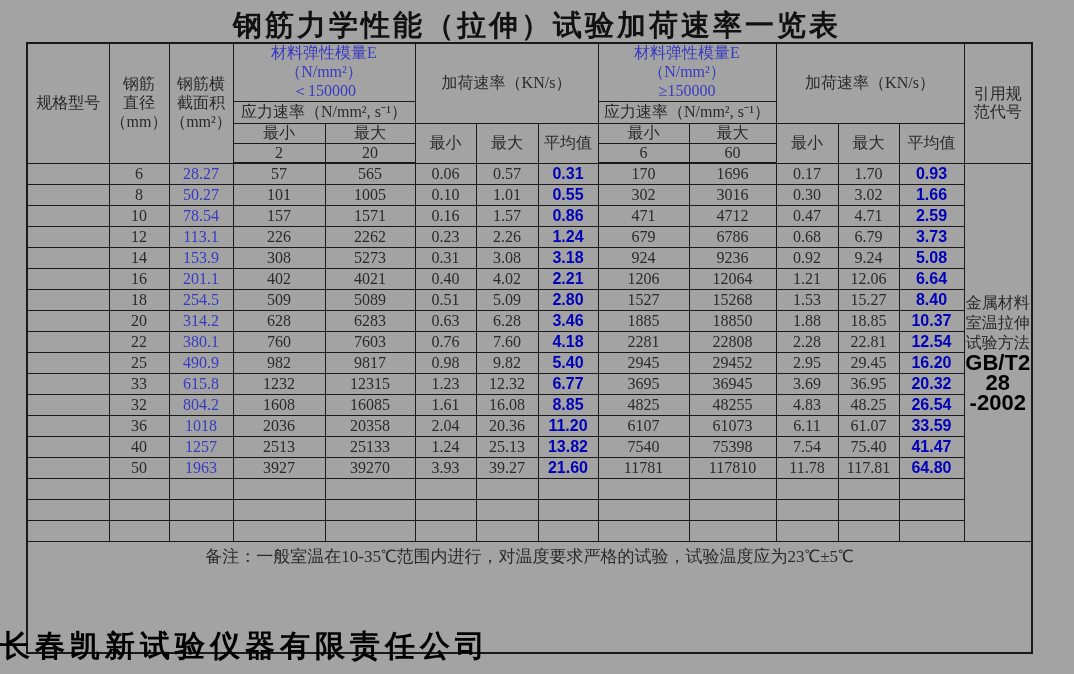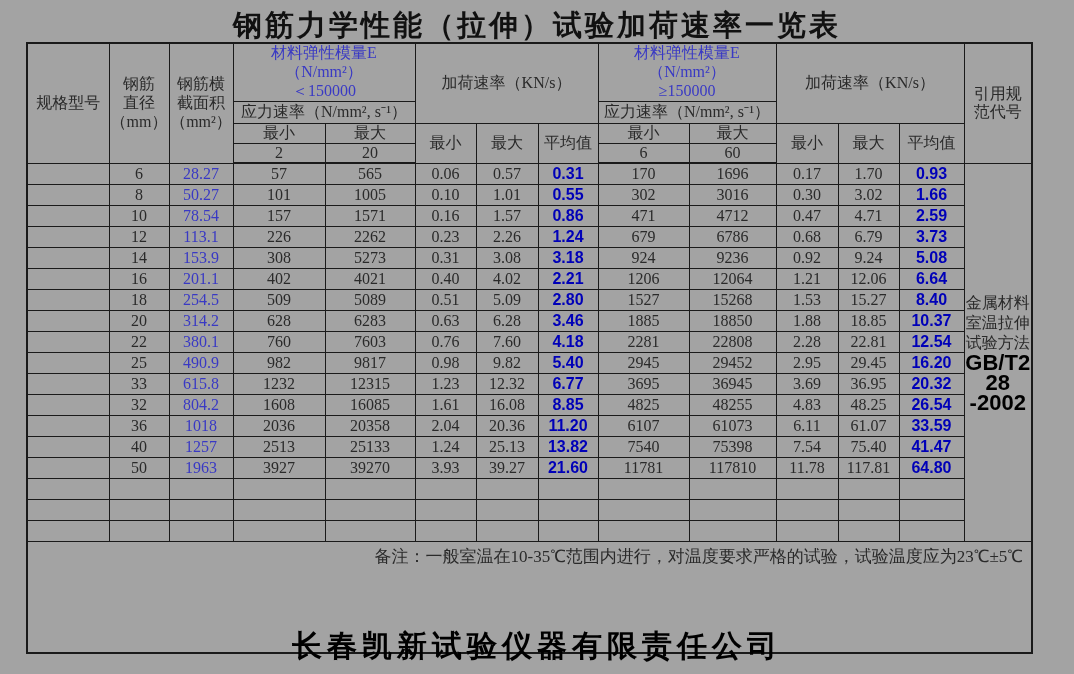--- a/index.html
+++ b/index.html
@@ -41,25 +41,25 @@
   td.ref-cell{
     vertical-align:middle;padding:0 3px;font-size:19px;line-height:1.2;
     word-break:break-all;
     border-radius:11px;
   }
   .ref-code{
     display:block;font-family:"Liberation Sans", sans-serif;
     font-weight:bold;font-size:22px;color:#000;white-space:pre-line;
   }
   tr.note-row td{
-    height:100px;text-align:right;vertical-align:top;
+    height:100px;text-align:center;vertical-align:top;
     padding:5px 8px;font-size:17px;margin-left:24px;
   }
   .footer{
-    position:absolute;top:626px;left:0;width:100%;text-align:center;
+    position:absolute;top:626px;left:0;width:100%;
     font-family:"Liberation Sans", sans-serif;font-weight:bold;
     font-size:30px;letter-spacing:5px;color:#000;
   }
 </style>
 </head>
 <body>
 
 <div class="page">
 
   <div class="title">钢筋力学性能（拉伸）试验加荷速率一览表</div>

